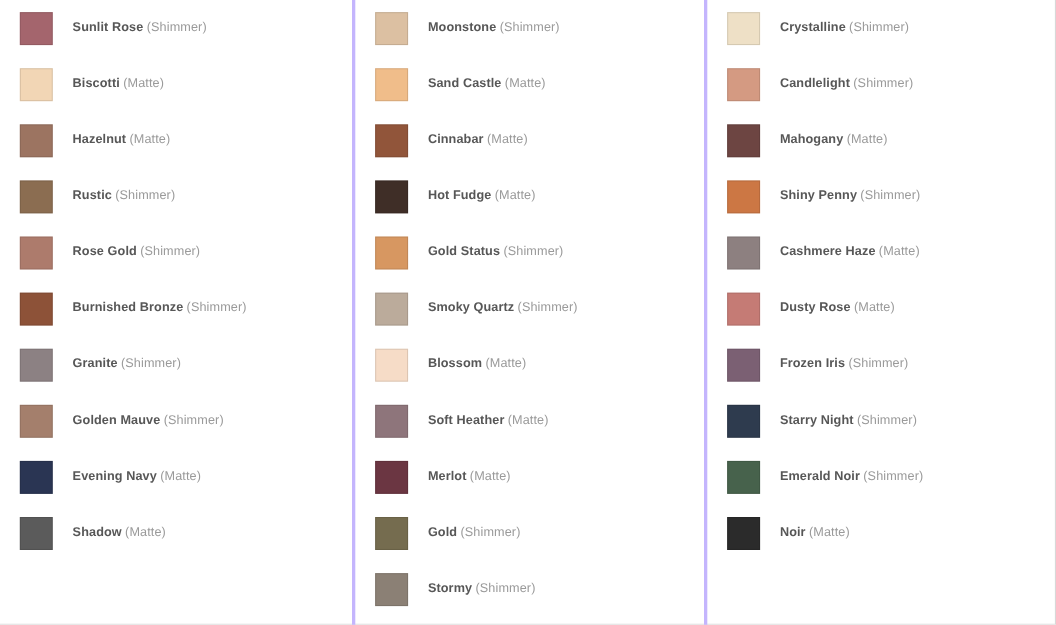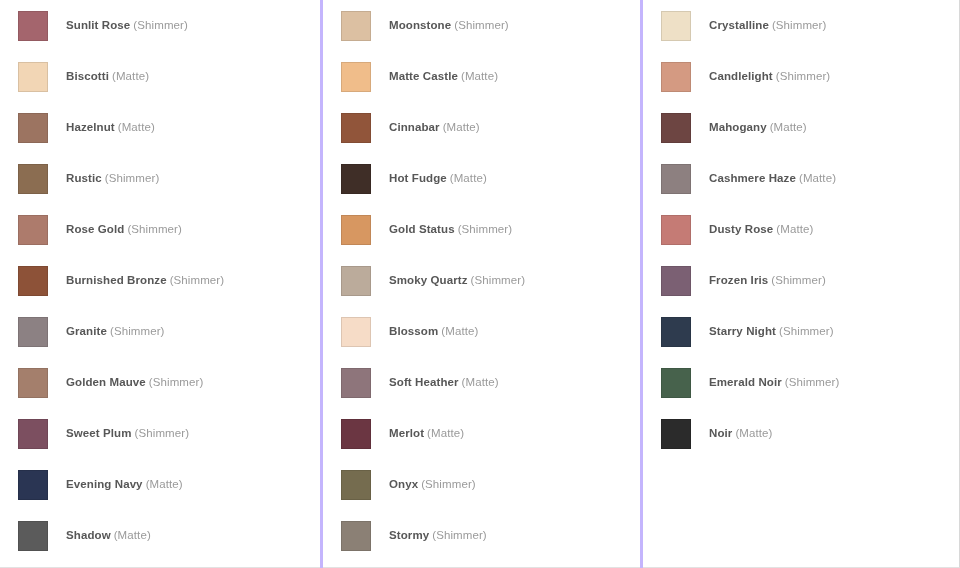--- a/index.html
+++ b/index.html
@@ -113,40 +113,36 @@
         </div>
         <div class="shade-row">
           <div class="shade-chip" style="background-color: rgb(140, 129, 131);"></div>
           <div class="shade-text"><span class="shade-name">Granite</span><span class="shade-finish">(Shimmer)</span></div>
         </div>
         <div class="shade-row">
           <div class="shade-chip" style="background-color: rgb(164, 127, 108);"></div>
           <div class="shade-text"><span class="shade-name">Golden Mauve</span><span class="shade-finish">(Shimmer)</span></div>
         </div>
         <div class="shade-row">
-          <div class="shade-chip" style="background-color: rgb(124, 79, 96);"></div>
-          <div class="shade-text"><span class="shade-name">Sweet Plum</span><span class="shade-finish">(Shimmer)</span></div>
-        </div>
-        <div class="shade-row">
           <div class="shade-chip" style="background-color: rgb(42, 53, 83);"></div>
           <div class="shade-text"><span class="shade-name">Evening Navy</span><span class="shade-finish">(Matte)</span></div>
         </div>
         <div class="shade-row">
           <div class="shade-chip" style="background-color: rgb(91, 91, 91);"></div>
           <div class="shade-text"><span class="shade-name">Shadow</span><span class="shade-finish">(Matte)</span></div>
         </div>
       </div>
       <div class="swatch-column">
         <div class="shade-row">
           <div class="shade-chip" style="background-color: rgb(220, 192, 162);"></div>
           <div class="shade-text"><span class="shade-name">Moonstone</span><span class="shade-finish">(Shimmer)</span></div>
         </div>
         <div class="shade-row">
           <div class="shade-chip" style="background-color: rgb(240, 189, 138);"></div>
-          <div class="shade-text"><span class="shade-name">Matte Castle</span><span class="shade-finish">(Matte)</span></div>
+          <div class="shade-text"><span class="shade-name">Sand Castle</span><span class="shade-finish">(Matte)</span></div>
         </div>
         <div class="shade-row">
           <div class="shade-chip" style="background-color: rgb(145, 85, 58);"></div>
           <div class="shade-text"><span class="shade-name">Cinnabar</span><span class="shade-finish">(Matte)</span></div>
         </div>
         <div class="shade-row">
           <div class="shade-chip" style="background-color: rgb(63, 46, 39);"></div>
           <div class="shade-text"><span class="shade-name">Hot Fudge</span><span class="shade-finish">(Matte)</span></div>
         </div>
         <div class="shade-row">
@@ -164,39 +160,43 @@
         <div class="shade-row">
           <div class="shade-chip" style="background-color: rgb(142, 117, 123);"></div>
           <div class="shade-text"><span class="shade-name">Soft Heather</span><span class="shade-finish">(Matte)</span></div>
         </div>
         <div class="shade-row">
           <div class="shade-chip" style="background-color: rgb(107, 54, 66);"></div>
           <div class="shade-text"><span class="shade-name">Merlot</span><span class="shade-finish">(Matte)</span></div>
         </div>
         <div class="shade-row">
           <div class="shade-chip" style="background-color: rgb(117, 108, 79);"></div>
-          <div class="shade-text"><span class="shade-name">Onyx</span><span class="shade-finish">(Shimmer)</span></div>
+          <div class="shade-text"><span class="shade-name">Gold</span><span class="shade-finish">(Shimmer)</span></div>
         </div>
         <div class="shade-row">
           <div class="shade-chip" style="background-color: rgb(139, 128, 117);"></div>
           <div class="shade-text"><span class="shade-name">Stormy</span><span class="shade-finish">(Shimmer)</span></div>
         </div>
       </div>
       <div class="swatch-column">
         <div class="shade-row">
           <div class="shade-chip" style="background-color: rgb(238, 224, 198);"></div>
           <div class="shade-text"><span class="shade-name">Crystalline</span><span class="shade-finish">(Shimmer)</span></div>
         </div>
         <div class="shade-row">
           <div class="shade-chip" style="background-color: rgb(212, 154, 130);"></div>
           <div class="shade-text"><span class="shade-name">Candlelight</span><span class="shade-finish">(Shimmer)</span></div>
         </div>
         <div class="shade-row">
           <div class="shade-chip" style="background-color: rgb(109, 69, 66);"></div>
           <div class="shade-text"><span class="shade-name">Mahogany</span><span class="shade-finish">(Matte)</span></div>
+        </div>
+        <div class="shade-row">
+          <div class="shade-chip" style="background-color: rgb(204, 119, 68);"></div>
+          <div class="shade-text"><span class="shade-name">Shiny Penny</span><span class="shade-finish">(Shimmer)</span></div>
         </div>
         <div class="shade-row">
           <div class="shade-chip" style="background-color: rgb(141, 128, 128);"></div>
           <div class="shade-text"><span class="shade-name">Cashmere Haze</span><span class="shade-finish">(Matte)</span></div>
         </div>
         <div class="shade-row">
           <div class="shade-chip" style="background-color: rgb(197, 123, 117);"></div>
           <div class="shade-text"><span class="shade-name">Dusty Rose</span><span class="shade-finish">(Matte)</span></div>
         </div>
         <div class="shade-row">

